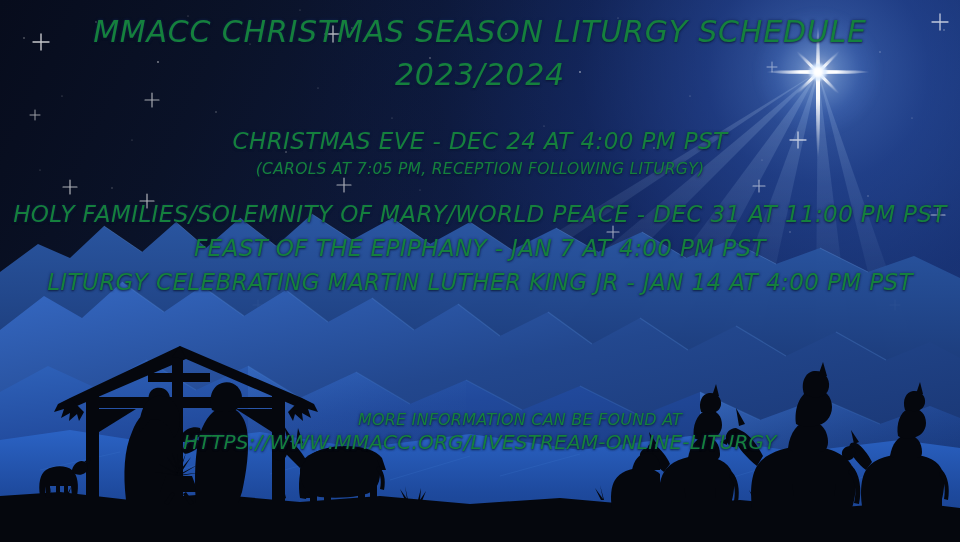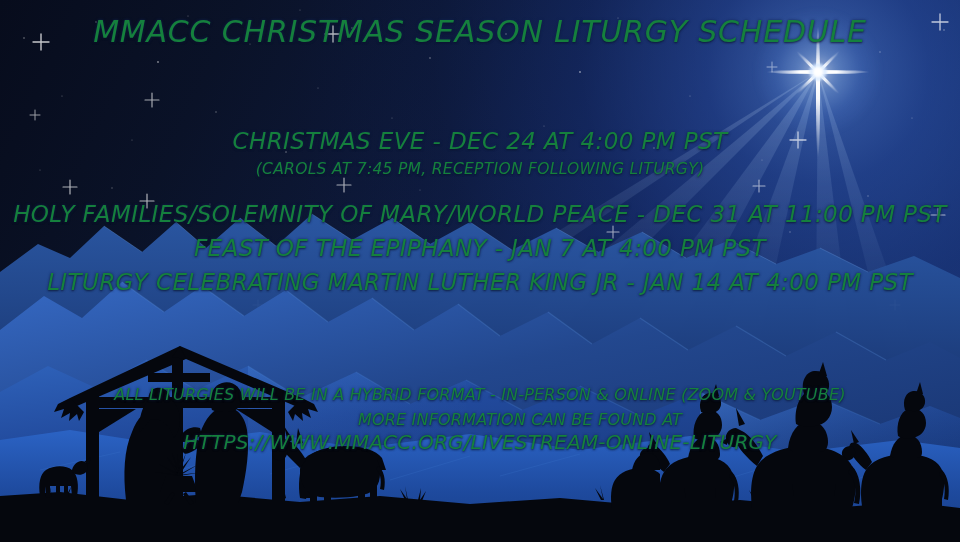--- a/index.html
+++ b/index.html
@@ -610,26 +610,26 @@
         <rect x="650" y="496" width="7" height="14"></rect>
         <path d="M632,470 C634,460 639,454 646,453 C654,452 659,458 660,466
                  L660,470 Z"></path>
       </g>
     </g>
   </svg>
 
   <div class="text-layer">
 
     <div class="tline t-title1">MMACC CHRISTMAS SEASON LITURGY SCHEDULE</div>
+    <div class="tline t-title2">2023/2024</div>
 
     <div class="tline t-eve">CHRISTMAS EVE - DEC 24 AT 4:00 PM PST</div>
-    <div class="tline t-carols">(CAROLS AT 7:45 PM, RECEPTION FOLLOWING LITURGY)</div>
+    <div class="tline t-carols">(CAROLS AT 7:05 PM, RECEPTION FOLLOWING LITURGY)</div>
 
     <div class="tline t-holy">HOLY FAMILIES/SOLEMNITY OF MARY/WORLD PEACE - DEC 31 AT 11:00 PM PST</div>
     <div class="tline t-epiph">FEAST OF THE EPIPHANY - JAN 7 AT 4:00 PM PST</div>
     <div class="tline t-mlk">LITURGY CELEBRATING MARTIN LUTHER KING JR - JAN 14 AT 4:00 PM PST</div>
 
-    <div class="tline t-hybrid">ALL LITURGIES WILL BE IN A HYBRID FORMAT - IN-PERSON &amp; ONLINE (ZOOM &amp; YOUTUBE)</div>
     <div class="tline t-more">MORE INFORMATION CAN BE FOUND AT</div>
     <div class="tline t-url">HTTPS://WWW.MMACC.ORG/LIVESTREAM-ONLINE-LITURGY</div>
   </div>
 
 </div>
 
 </body></html>

